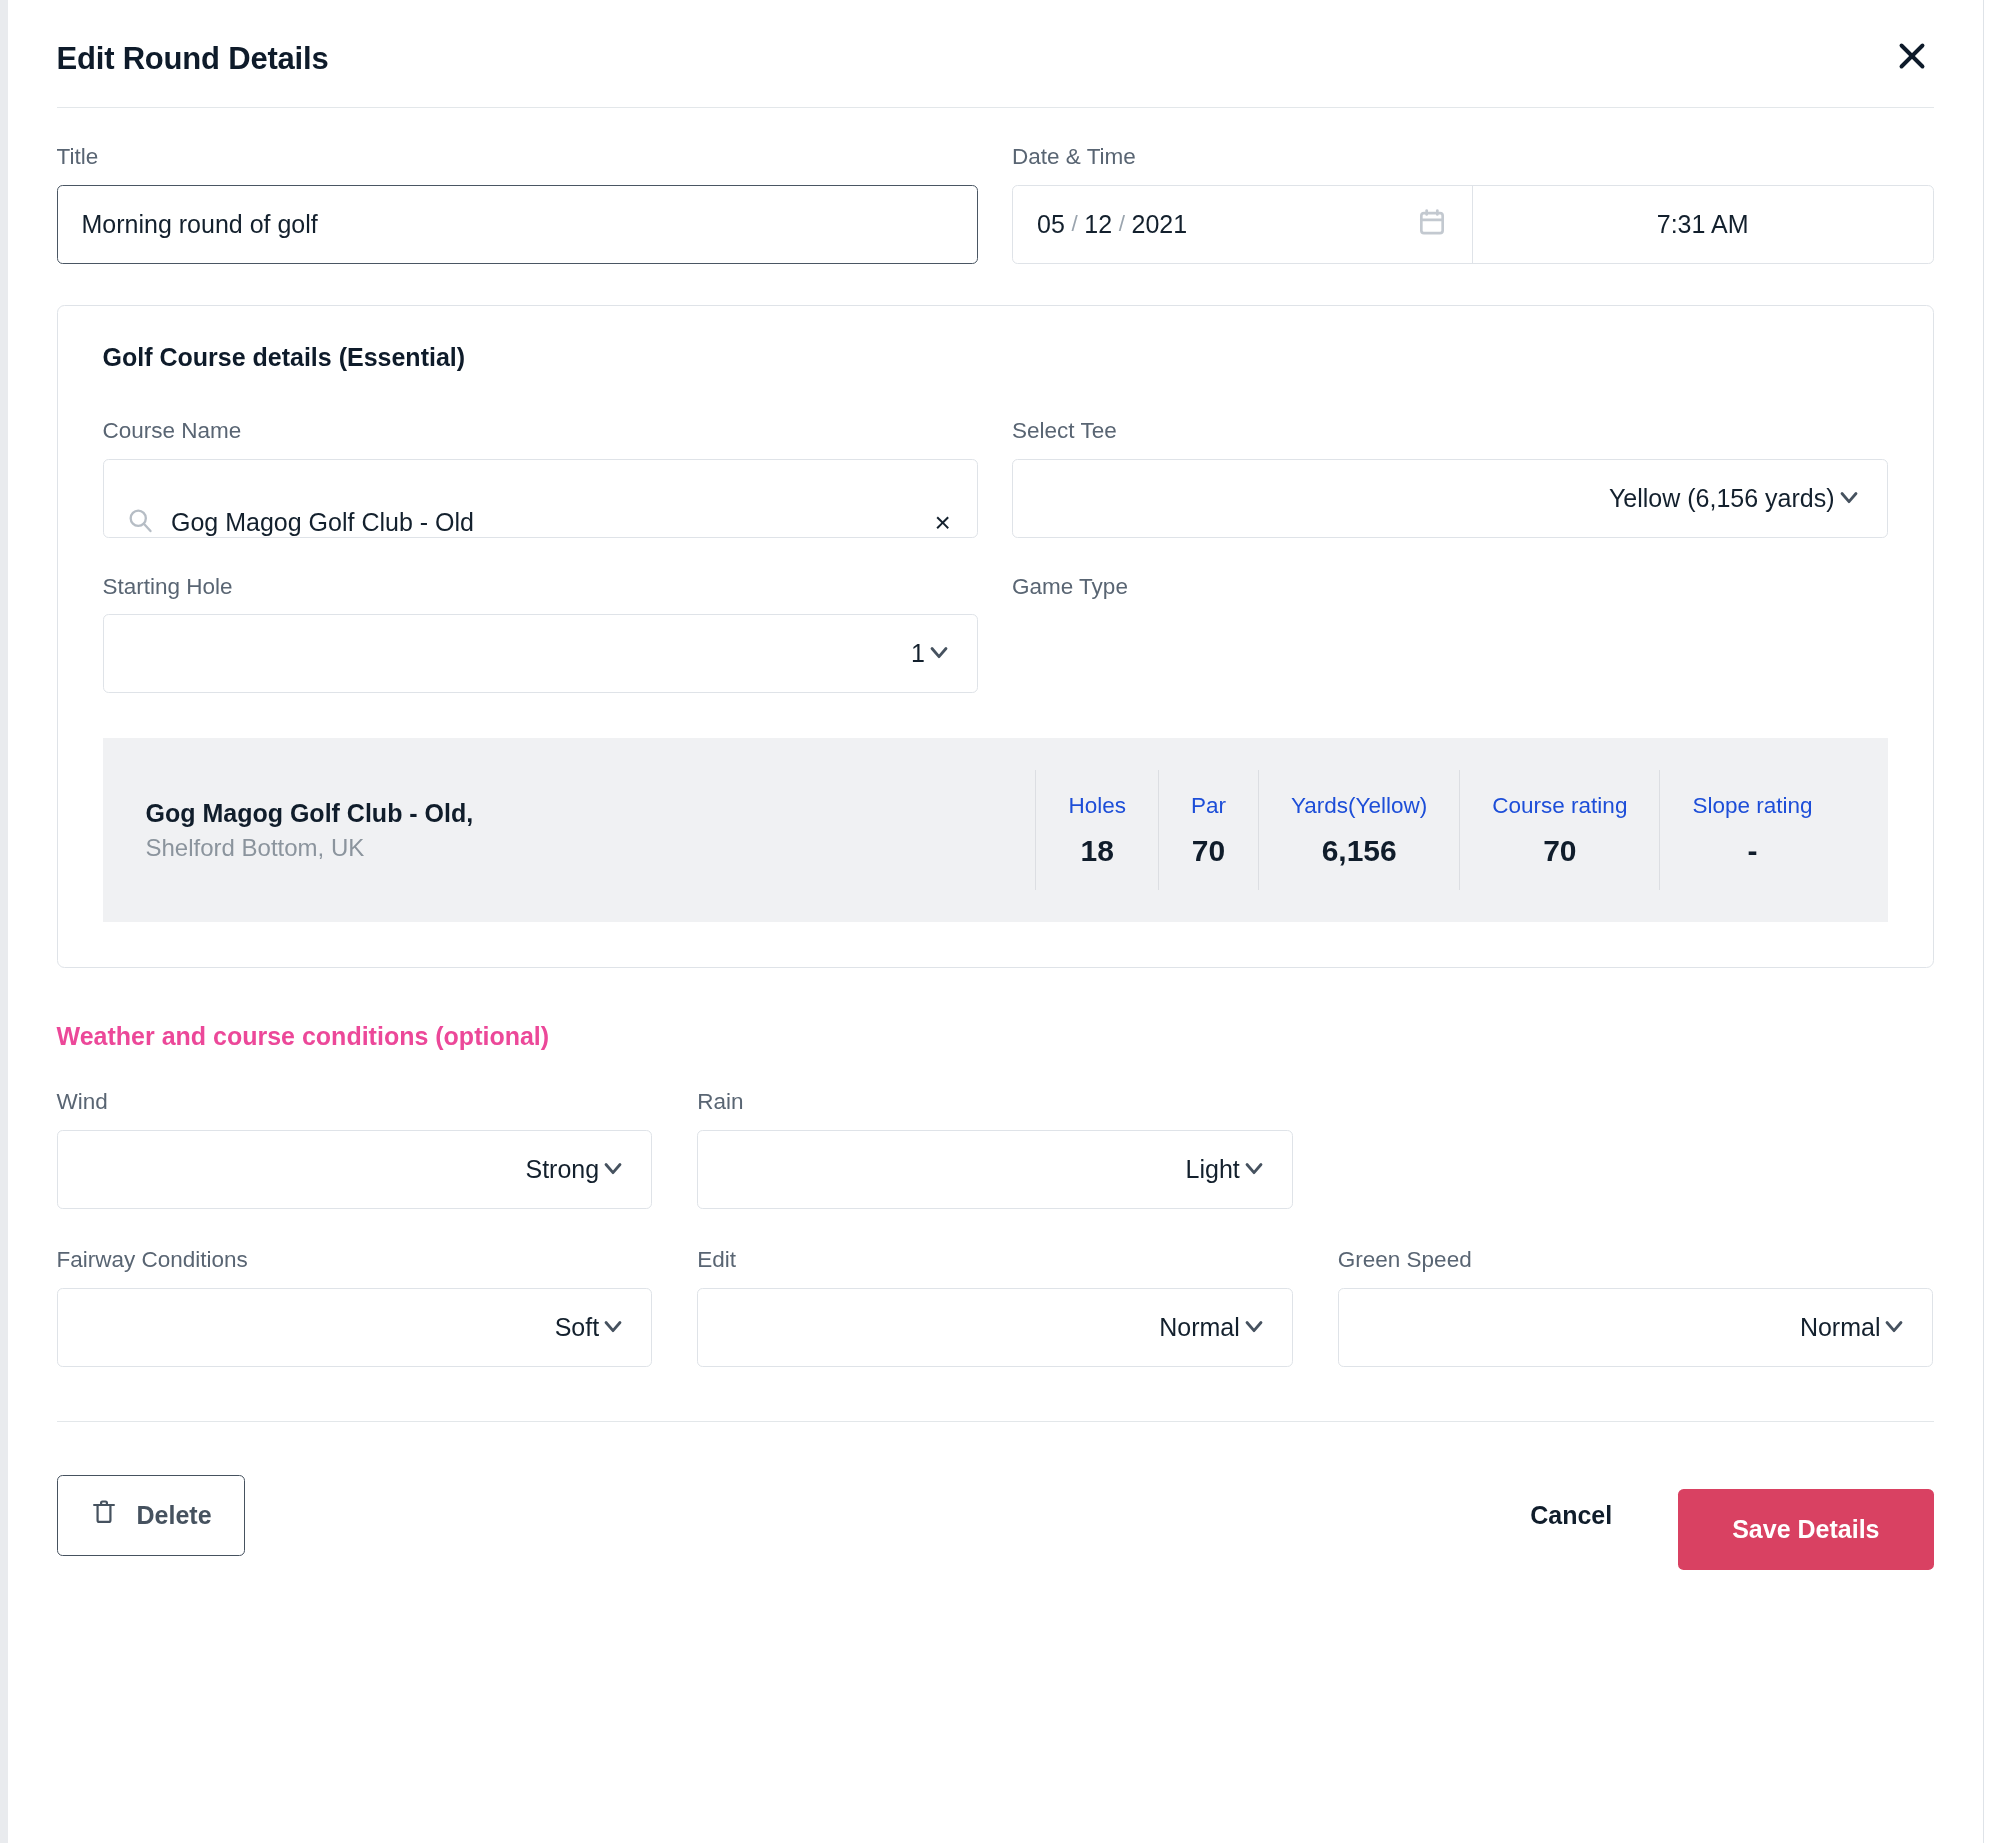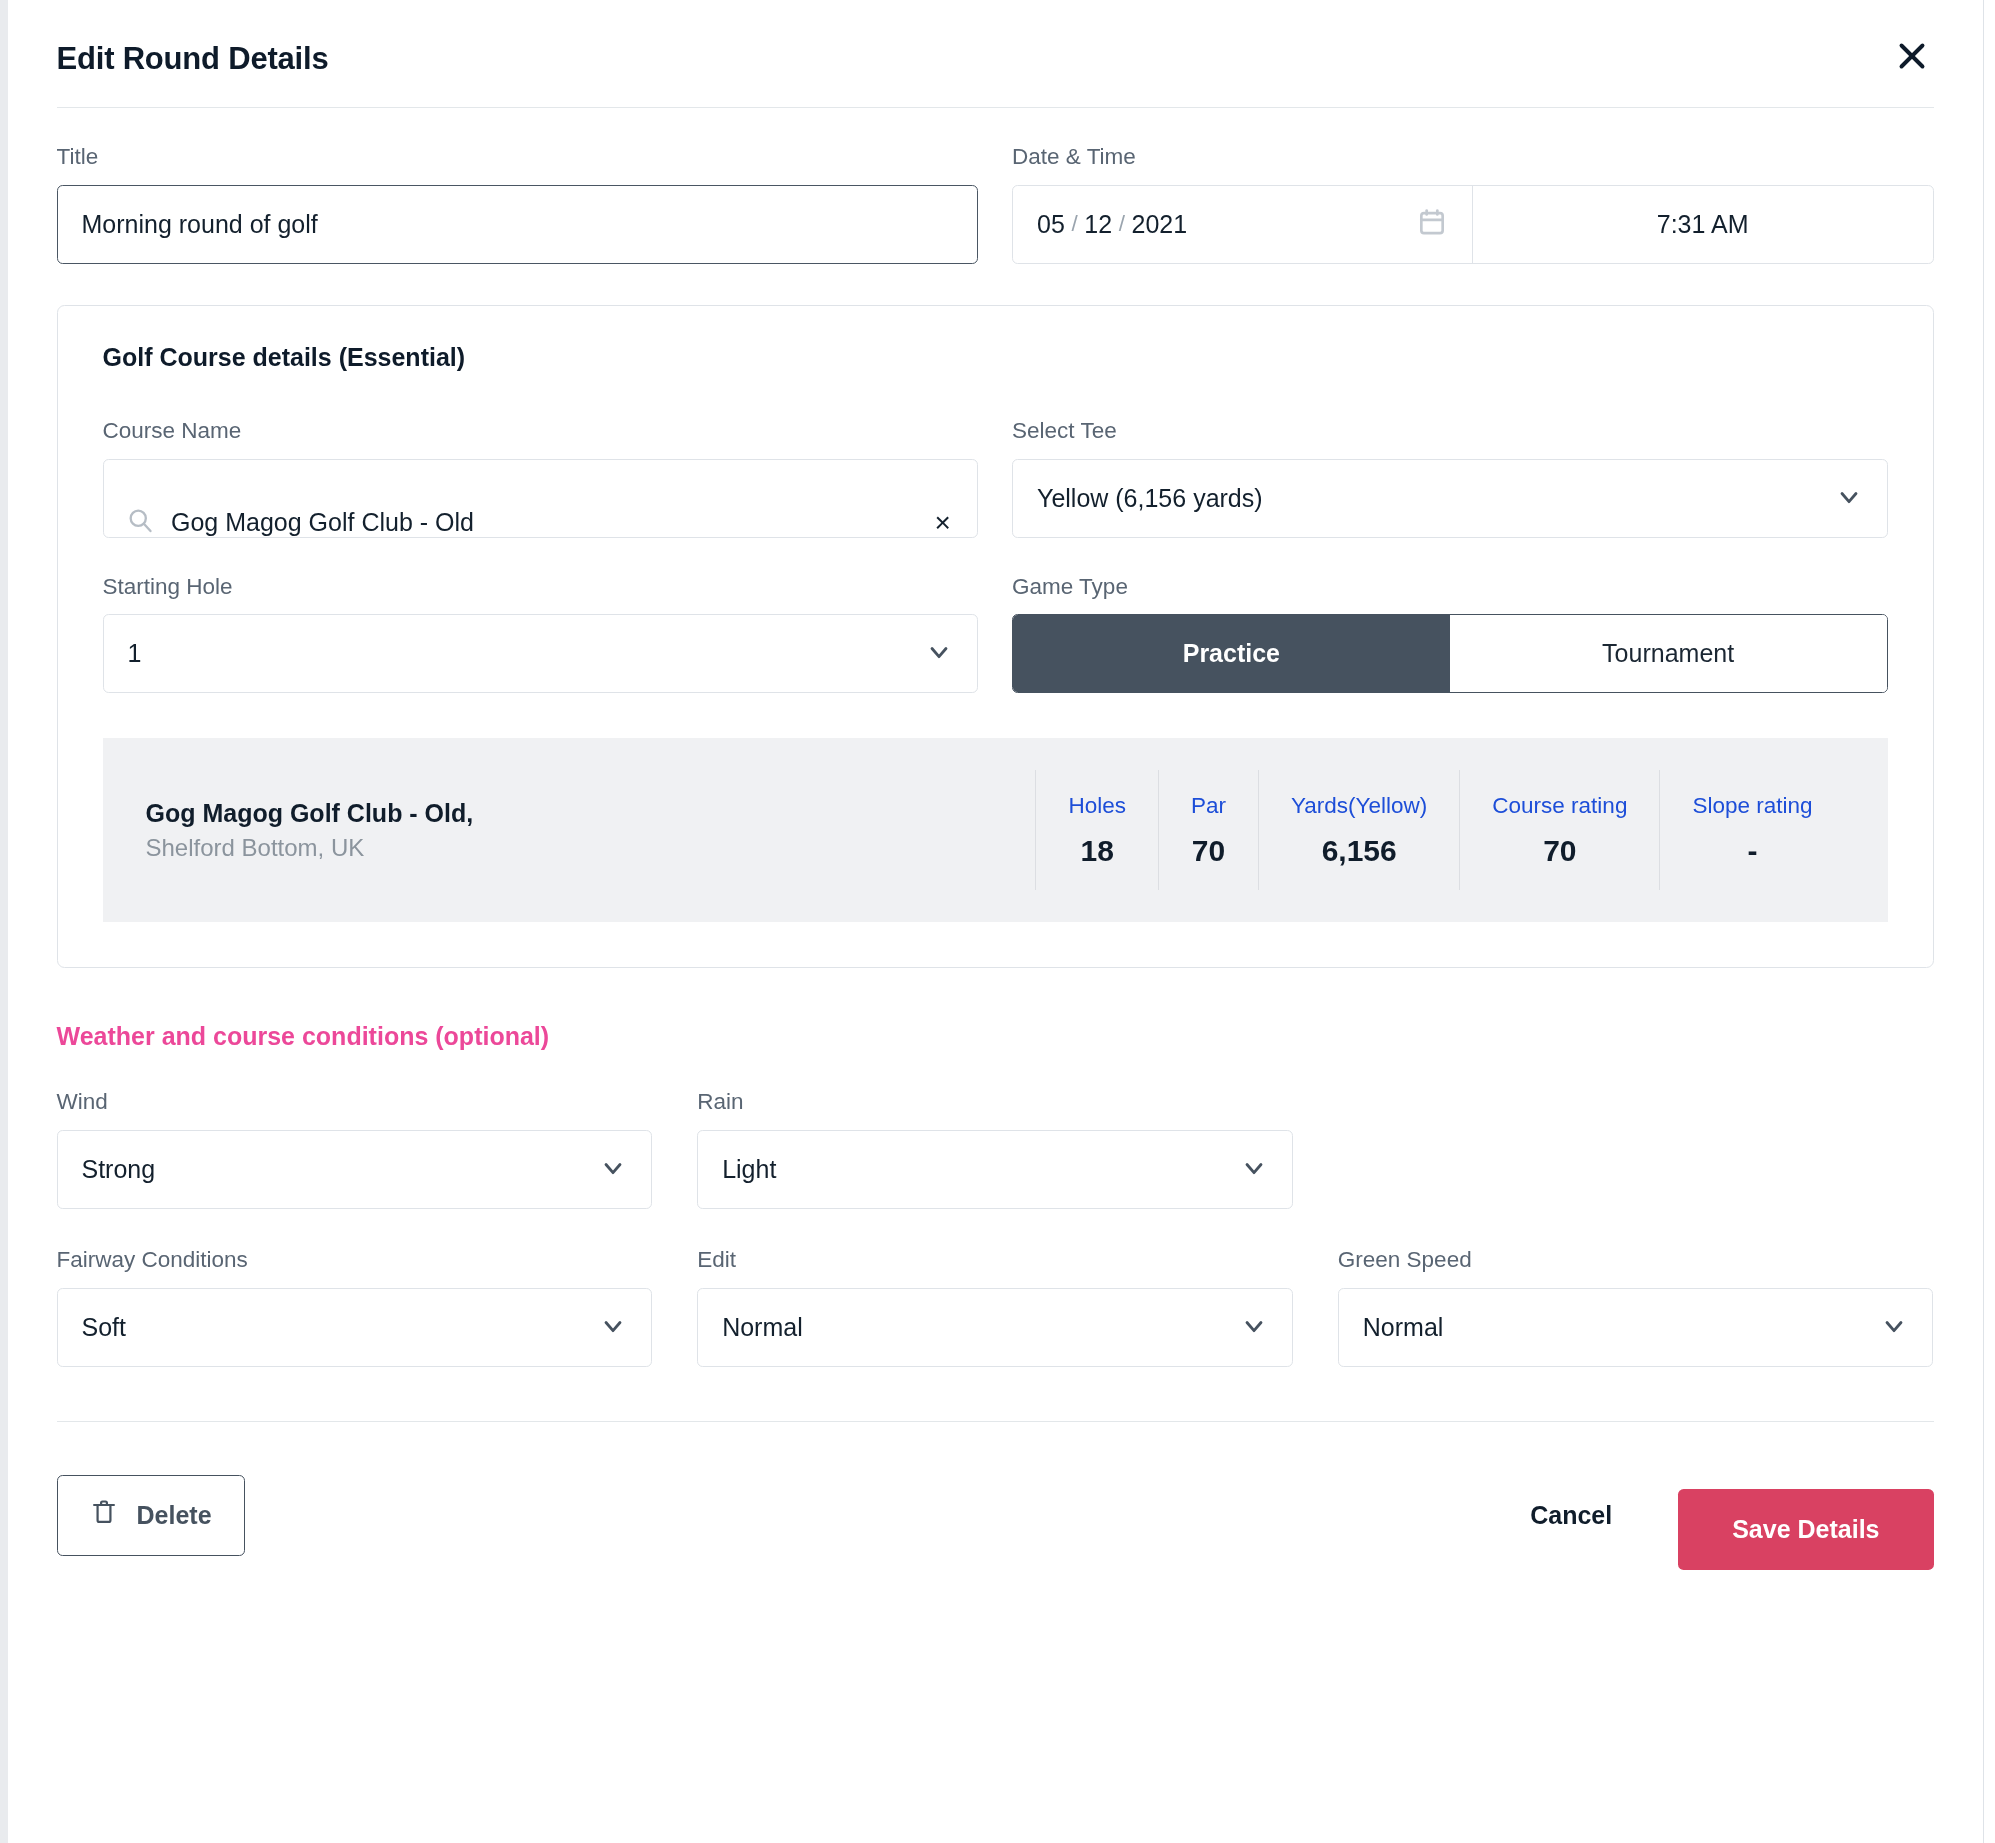--- a/index.html
+++ b/index.html
@@ -162,20 +162,21 @@
     position: relative;
     width: 100%;
     height: 79px;
     border: 1.9px solid #dfe3e8;
     border-radius: 5.6px;
     background: #ffffff;
     display: flex;
     align-items: center;
     padding: 0 24px;
     cursor: pointer;
+    text-align: right;
   }
   .select-value {
     font-size: 25px;
     color: #13202d;
     flex: 1 1 auto;
     white-space: nowrap;
     overflow: hidden;
     text-overflow: ellipsis;
   }
   .chev { flex: 0 0 auto; display:block; }
@@ -403,24 +404,20 @@
             <span class="select-value">1</span>
             <span class="chev">
               <svg width="28" height="28" viewBox="0 0 24 24" fill="none" stroke="#46525f" stroke-width="2.4" stroke-linecap="round" stroke-linejoin="round">
                 <polyline points="6 9 12 16 18 9"></polyline>
               </svg>
             </span>
           </div>
         </div>
         <div class="col">
           <label class="field-label">Game Type</label>
-          <div class="segmented">
-            <button class="seg active">Practice</button>
-            <button class="seg">Tournament</button>
-          </div>
         </div>
       </div>
 
       <div class="summary">
         <div class="summary-name">
           <div class="summary-course">Gog Magog Golf Club - Old,</div>
           <div class="summary-loc">Shelford Bottom, UK</div>
         </div>
         <div class="stat">
           <div class="stat-label">Holes</div>

